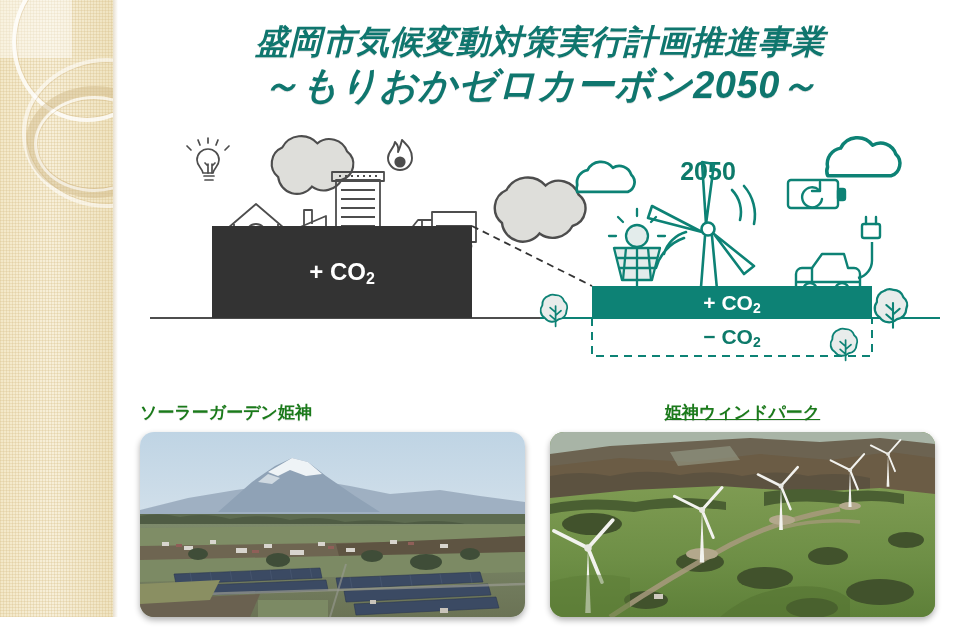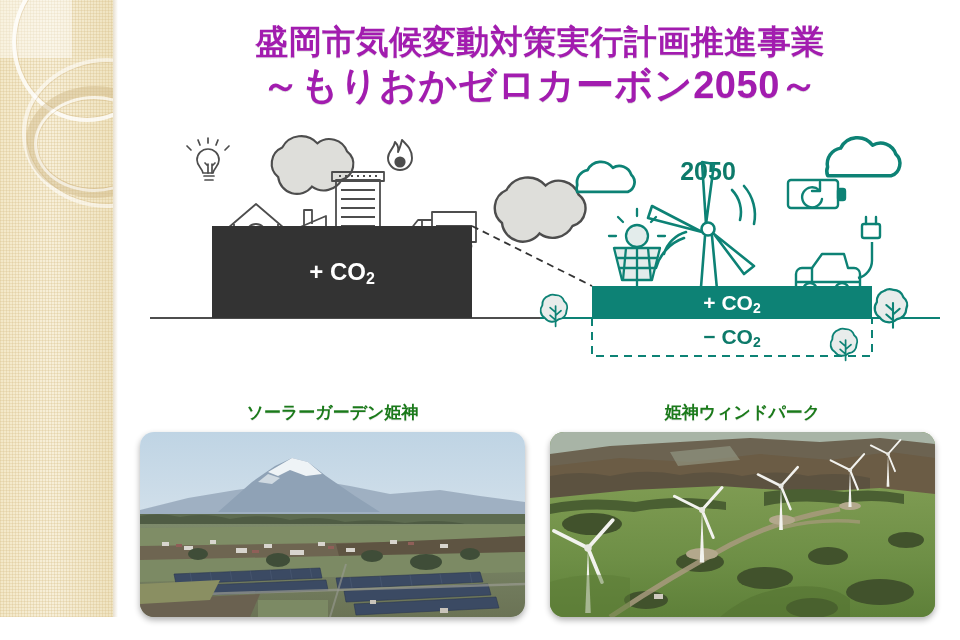--- a/index.html
+++ b/index.html
@@ -70,44 +70,45 @@
   }
 
   
   .title-block {
     position: absolute;
     left: 130px; top: 22px;
     width: 820px;
     text-align: center;
   }
   .title-line {
-    color: #a21caf;
+    color: #0f766e;
     font-weight: bold;
     letter-spacing: .5px;
     line-height: 1.22;
     text-shadow: 0 1px 0 rgba(0,0,0,.12);
+    font-style: italic;
   }
   .title-line1 { font-size: 33px; }
   .title-line2 { font-size: 38px; }
 
   
   .info { position: absolute; left: 140px; top: 128px; width: 810px; height: 262px; }
   .info svg { display: block; width: 810px; height: 262px; }
 
   
   .caption {
     position: absolute;
     color: #1a7a1a;
     font-size: 17px;
     font-weight: bold;
     white-space: nowrap;
     text-shadow: 0 1px 0 rgba(0,0,0,.10);
   }
-  .caption-left  { left: 140px; top: 401px; width: 385px; text-align: center; }
-  .caption-right { left: 550px; top: 401px; width: 385px; text-align: center; }
+  .caption-left  { left: 140px; top: 401px; width: 385px; text-align: left; }
+  .caption-right { left: 550px; top: 401px; width: 385px; text-align: center; text-decoration: underline; }
 
   
   .photo {
     position: absolute;
     width: 385px; height: 185px;
     border-radius: 14px;
     overflow: hidden;
     box-shadow: 0 3px 6px rgba(0,0,0,.32);
   }
   .photo-left  { left: 140px; top: 432px; }

